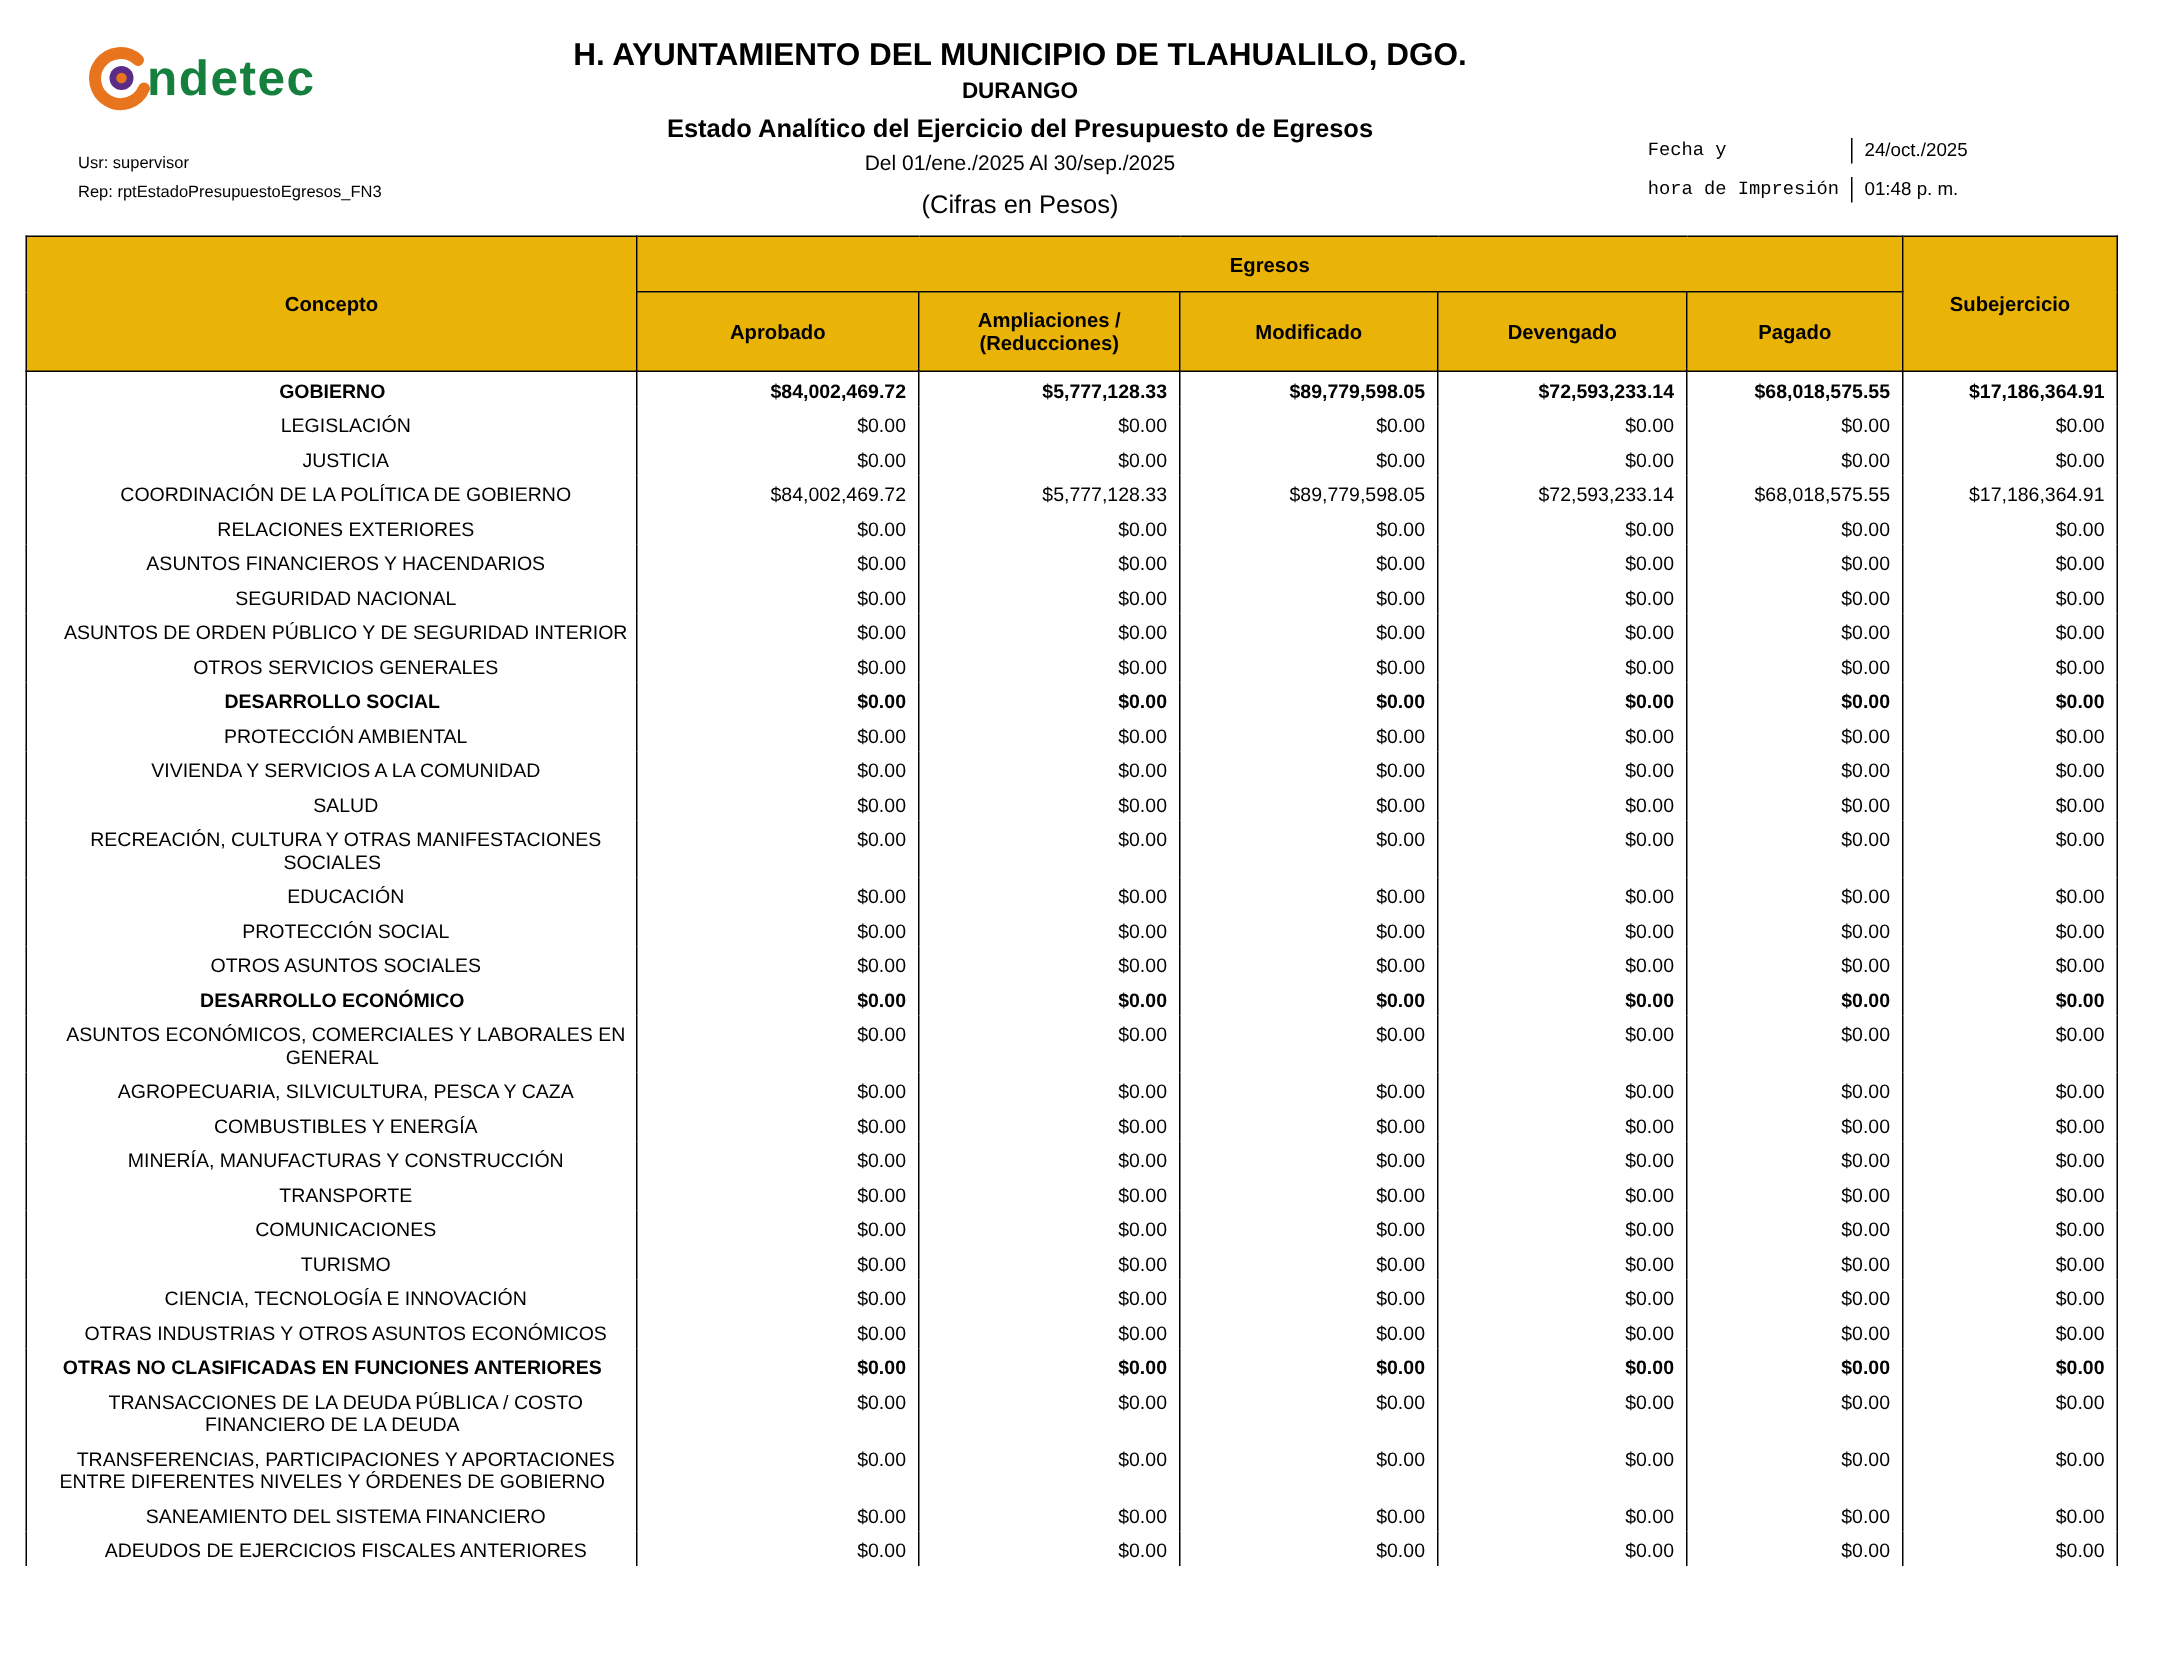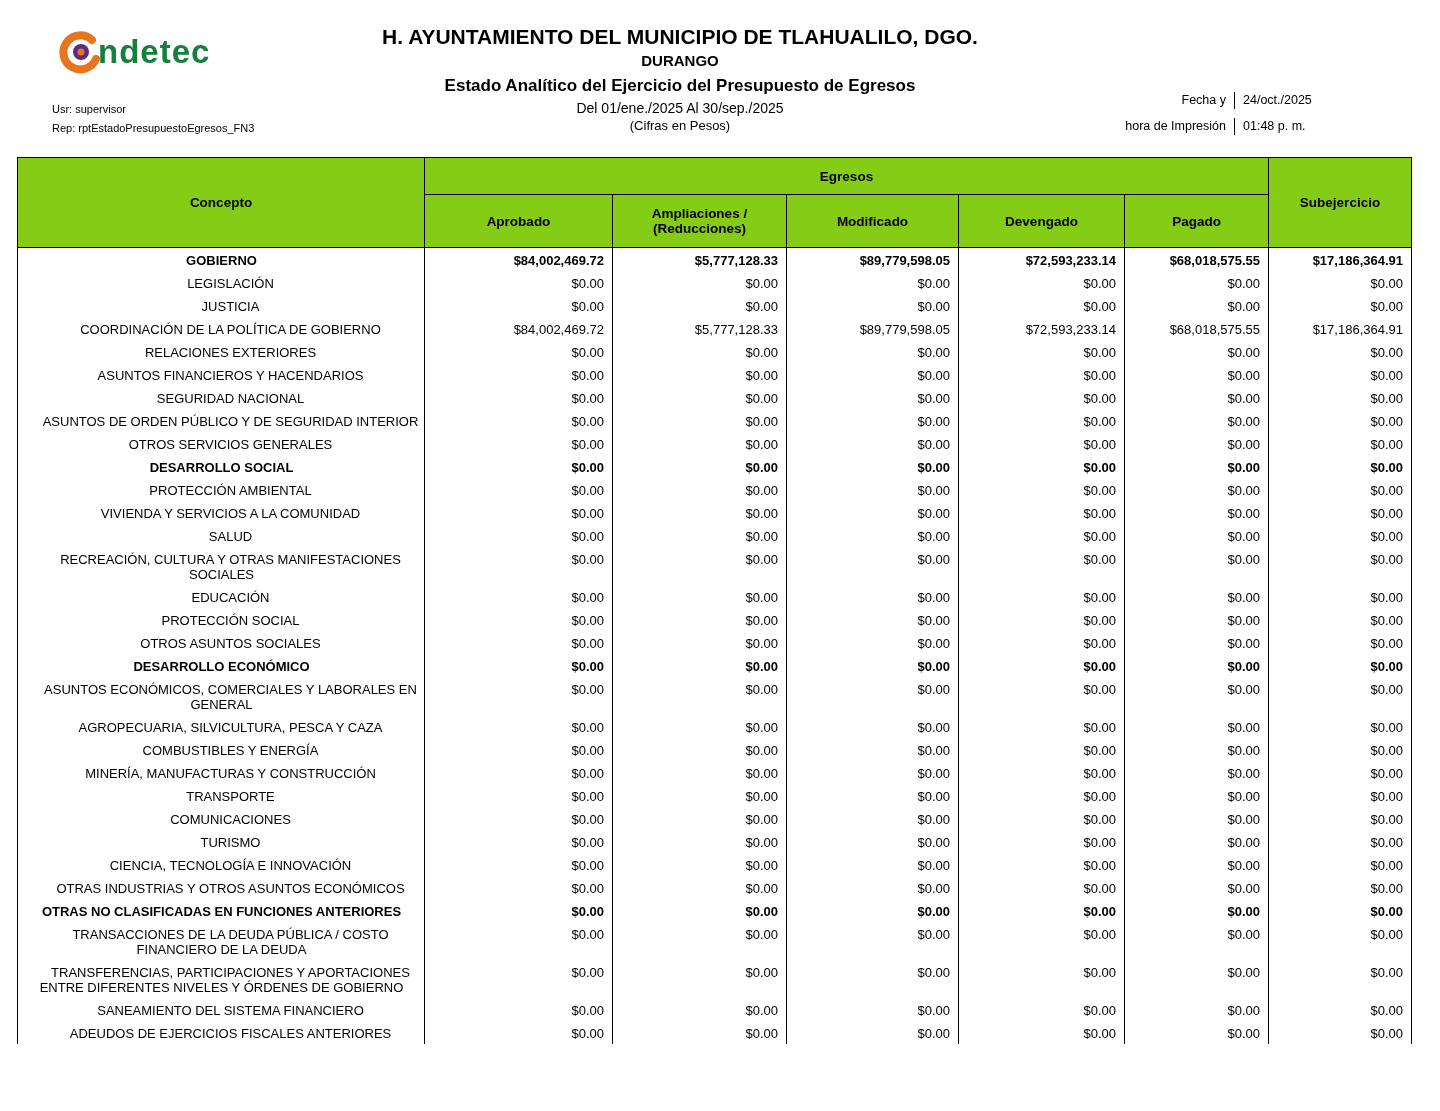--- a/index.html
+++ b/index.html
@@ -51,33 +51,33 @@
     left: 280px;
     width: 800px;
     top: 24px;
     text-align: center;
   }
   .title-1 { font-size: 21px; font-weight: bold; line-height: 25px; }
   .title-2 { font-size: 15px; font-weight: bold; line-height: 21px; margin-top: 1px; }
   .title-3 { font-size: 17px; font-weight: bold; line-height: 21px; margin-top: 4px; }
   .title-4 { font-size: 15px; font-weight: bold; line-height: 19px; margin-top: 5px; }
   .title-5 { font-size: 14px; line-height: 18px; margin-top: 3px; }
-  .title-6 { font-size: 13px; line-height: 16px; margin-top: 1px; }
+  .title-6 { font-size: 17px; line-height: 16px; margin-top: 12px; }
 
   .print-info {
     position: absolute;
     right: 118px;
     top: 92px;
     display: grid;
     grid-template-columns: auto auto;
     font-size: 12.5px;
     line-height: 17px;
     row-gap: 9px;
   }
-  .print-info .label { text-align: right; padding-right: 8px; }
+  .print-info .label { padding-right: 8px; font-family: Liberation Mono, monospace; }
   .print-info .value { border-left: 1px solid #000; padding-left: 8px; min-width: 88px; }
 
   
   table.budget {
     border-collapse: collapse;
     table-layout: fixed;
     width: 1394px;
     margin-left: 17px;
   }
   table.budget col.c-concept { width: 407px; }
@@ -87,21 +87,21 @@
   table.budget col.c-4 { width: 166px; }
   table.budget col.c-5 { width: 144px; }
   table.budget col.c-6 { width: 143px; }
 
   thead th {
     border: 1px solid #000;
     font-weight: bold;
     font-size: 13.5px;
     text-align: center;
     vertical-align: middle;
-    background: #84cc16;
+    background: #eab308;
     padding: 2px 4px;
   }
   th.group-hdr { height: 37px; }
   tr.cols-row th { height: 53px; }
 
   tbody td {
     border-left: 1px solid #000;
     border-right: 1px solid #000;
     font-size: 13px;
     line-height: 15px;

